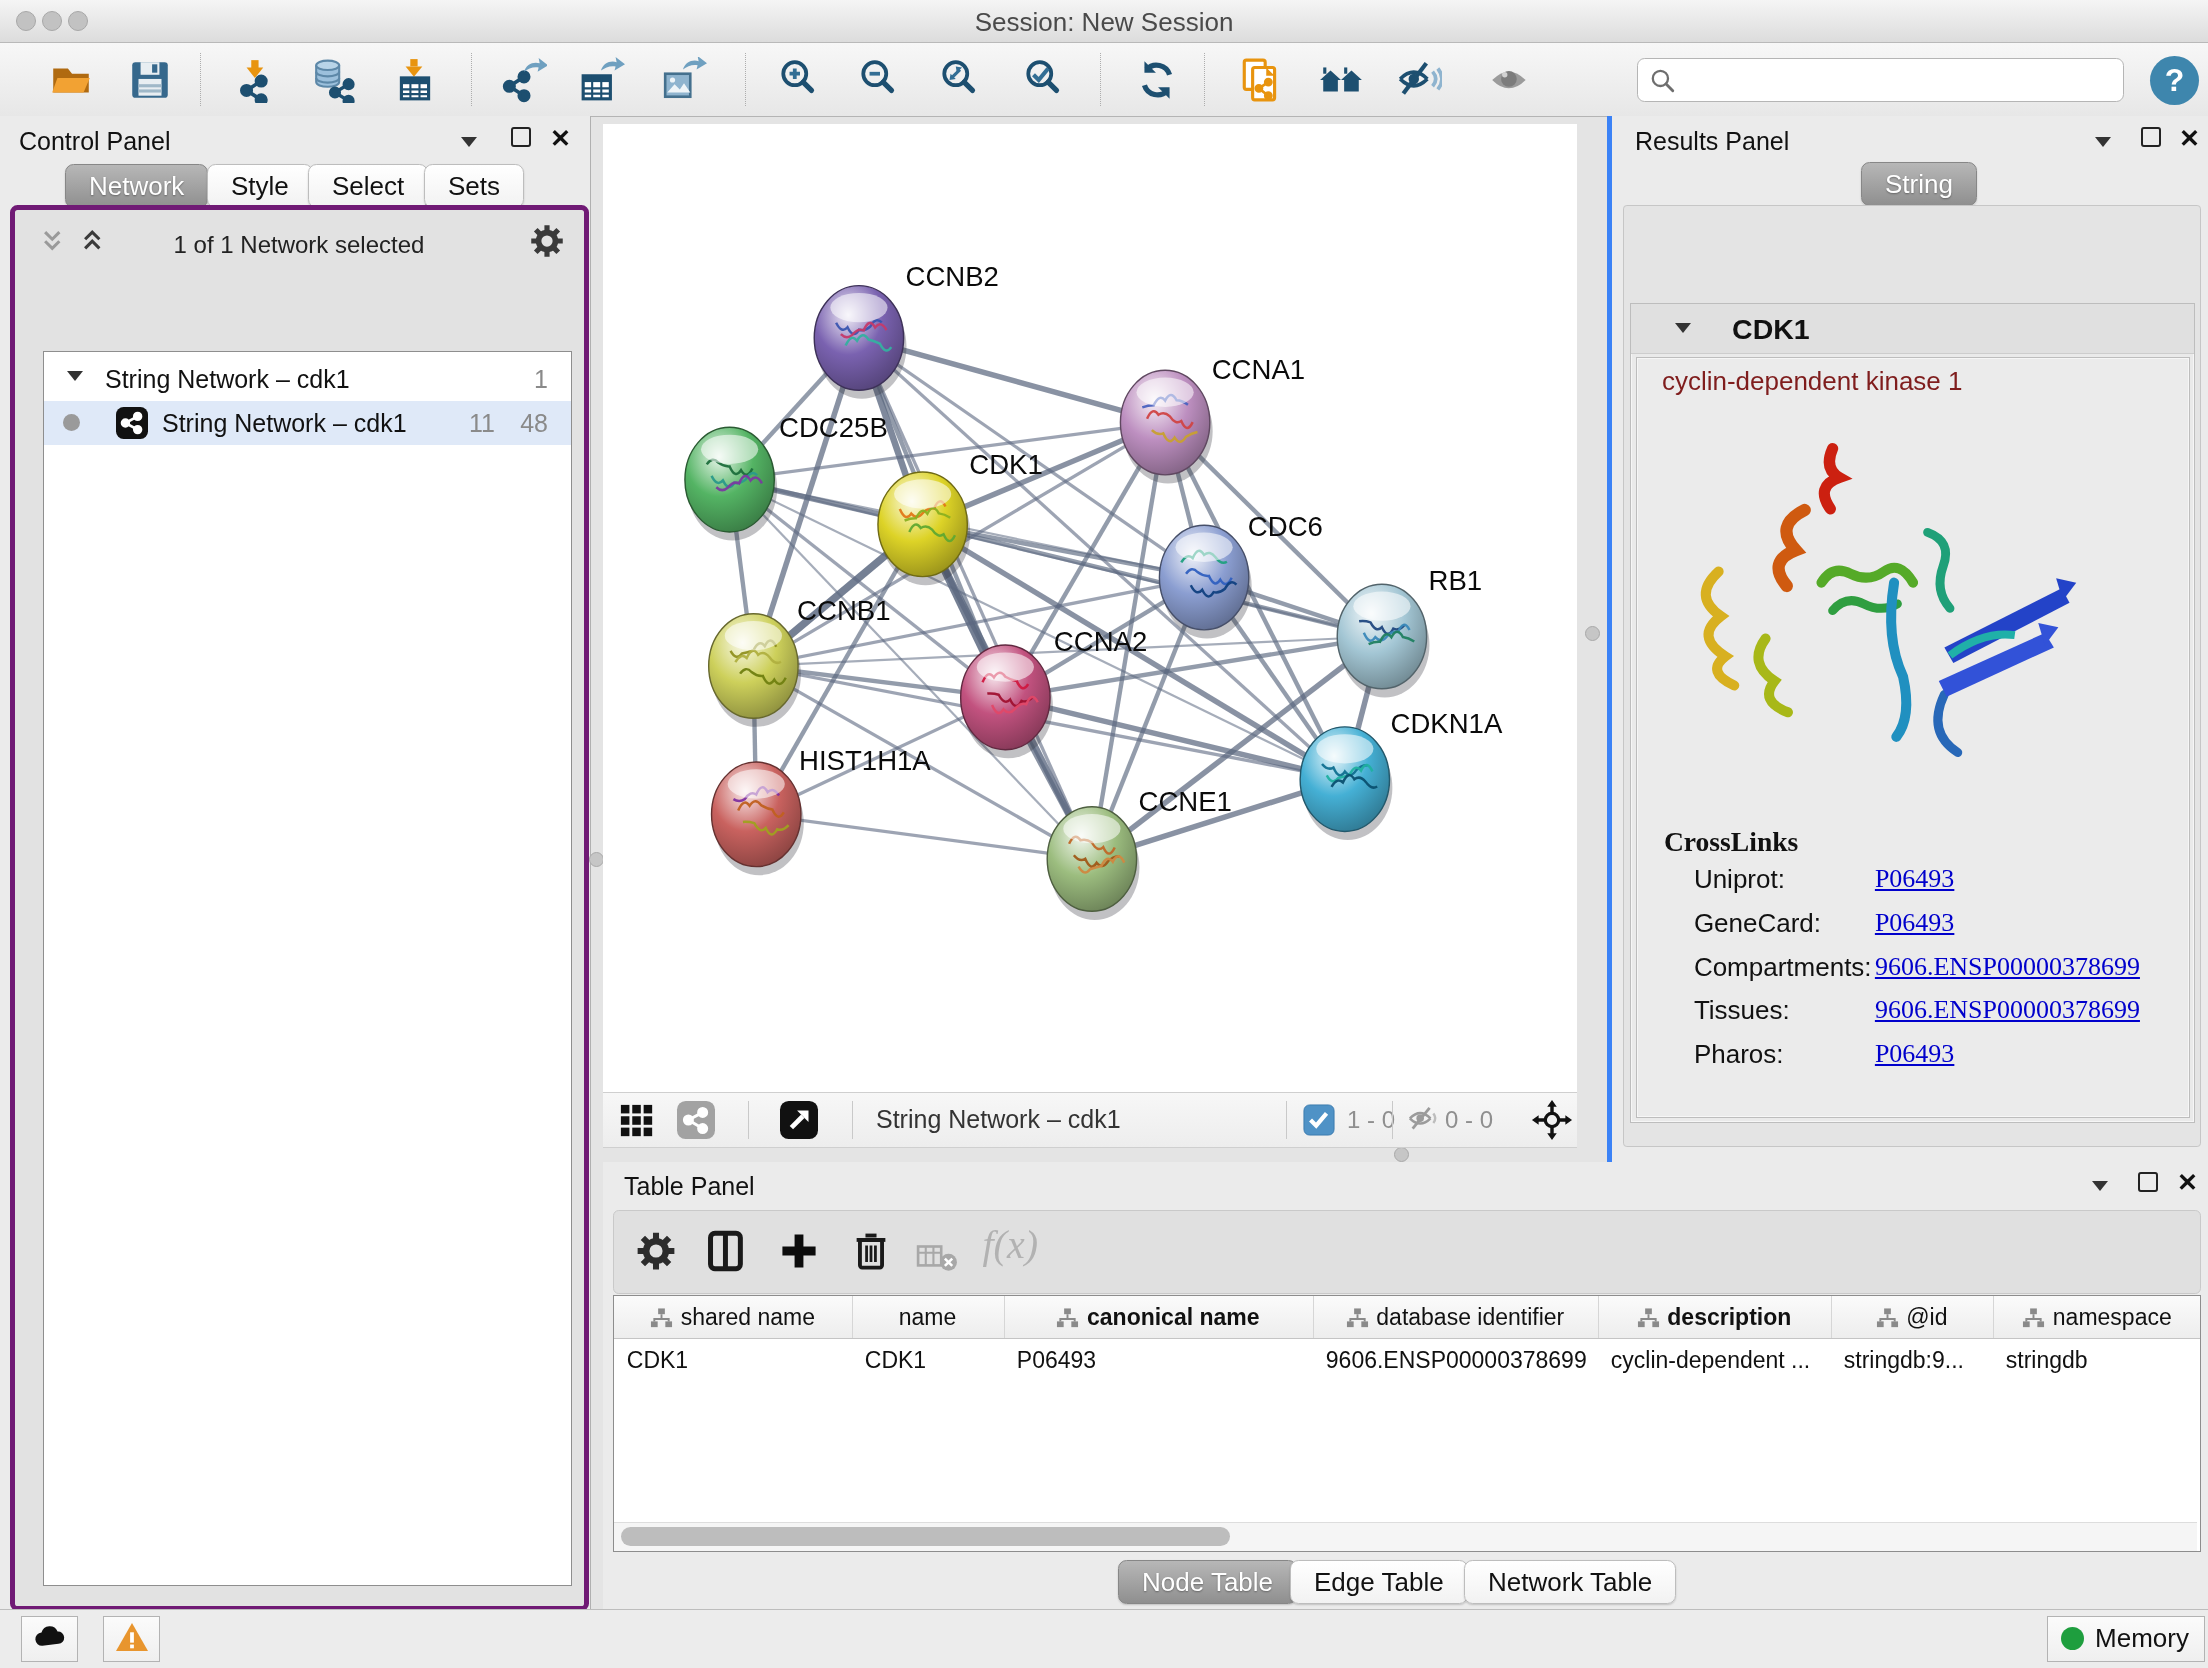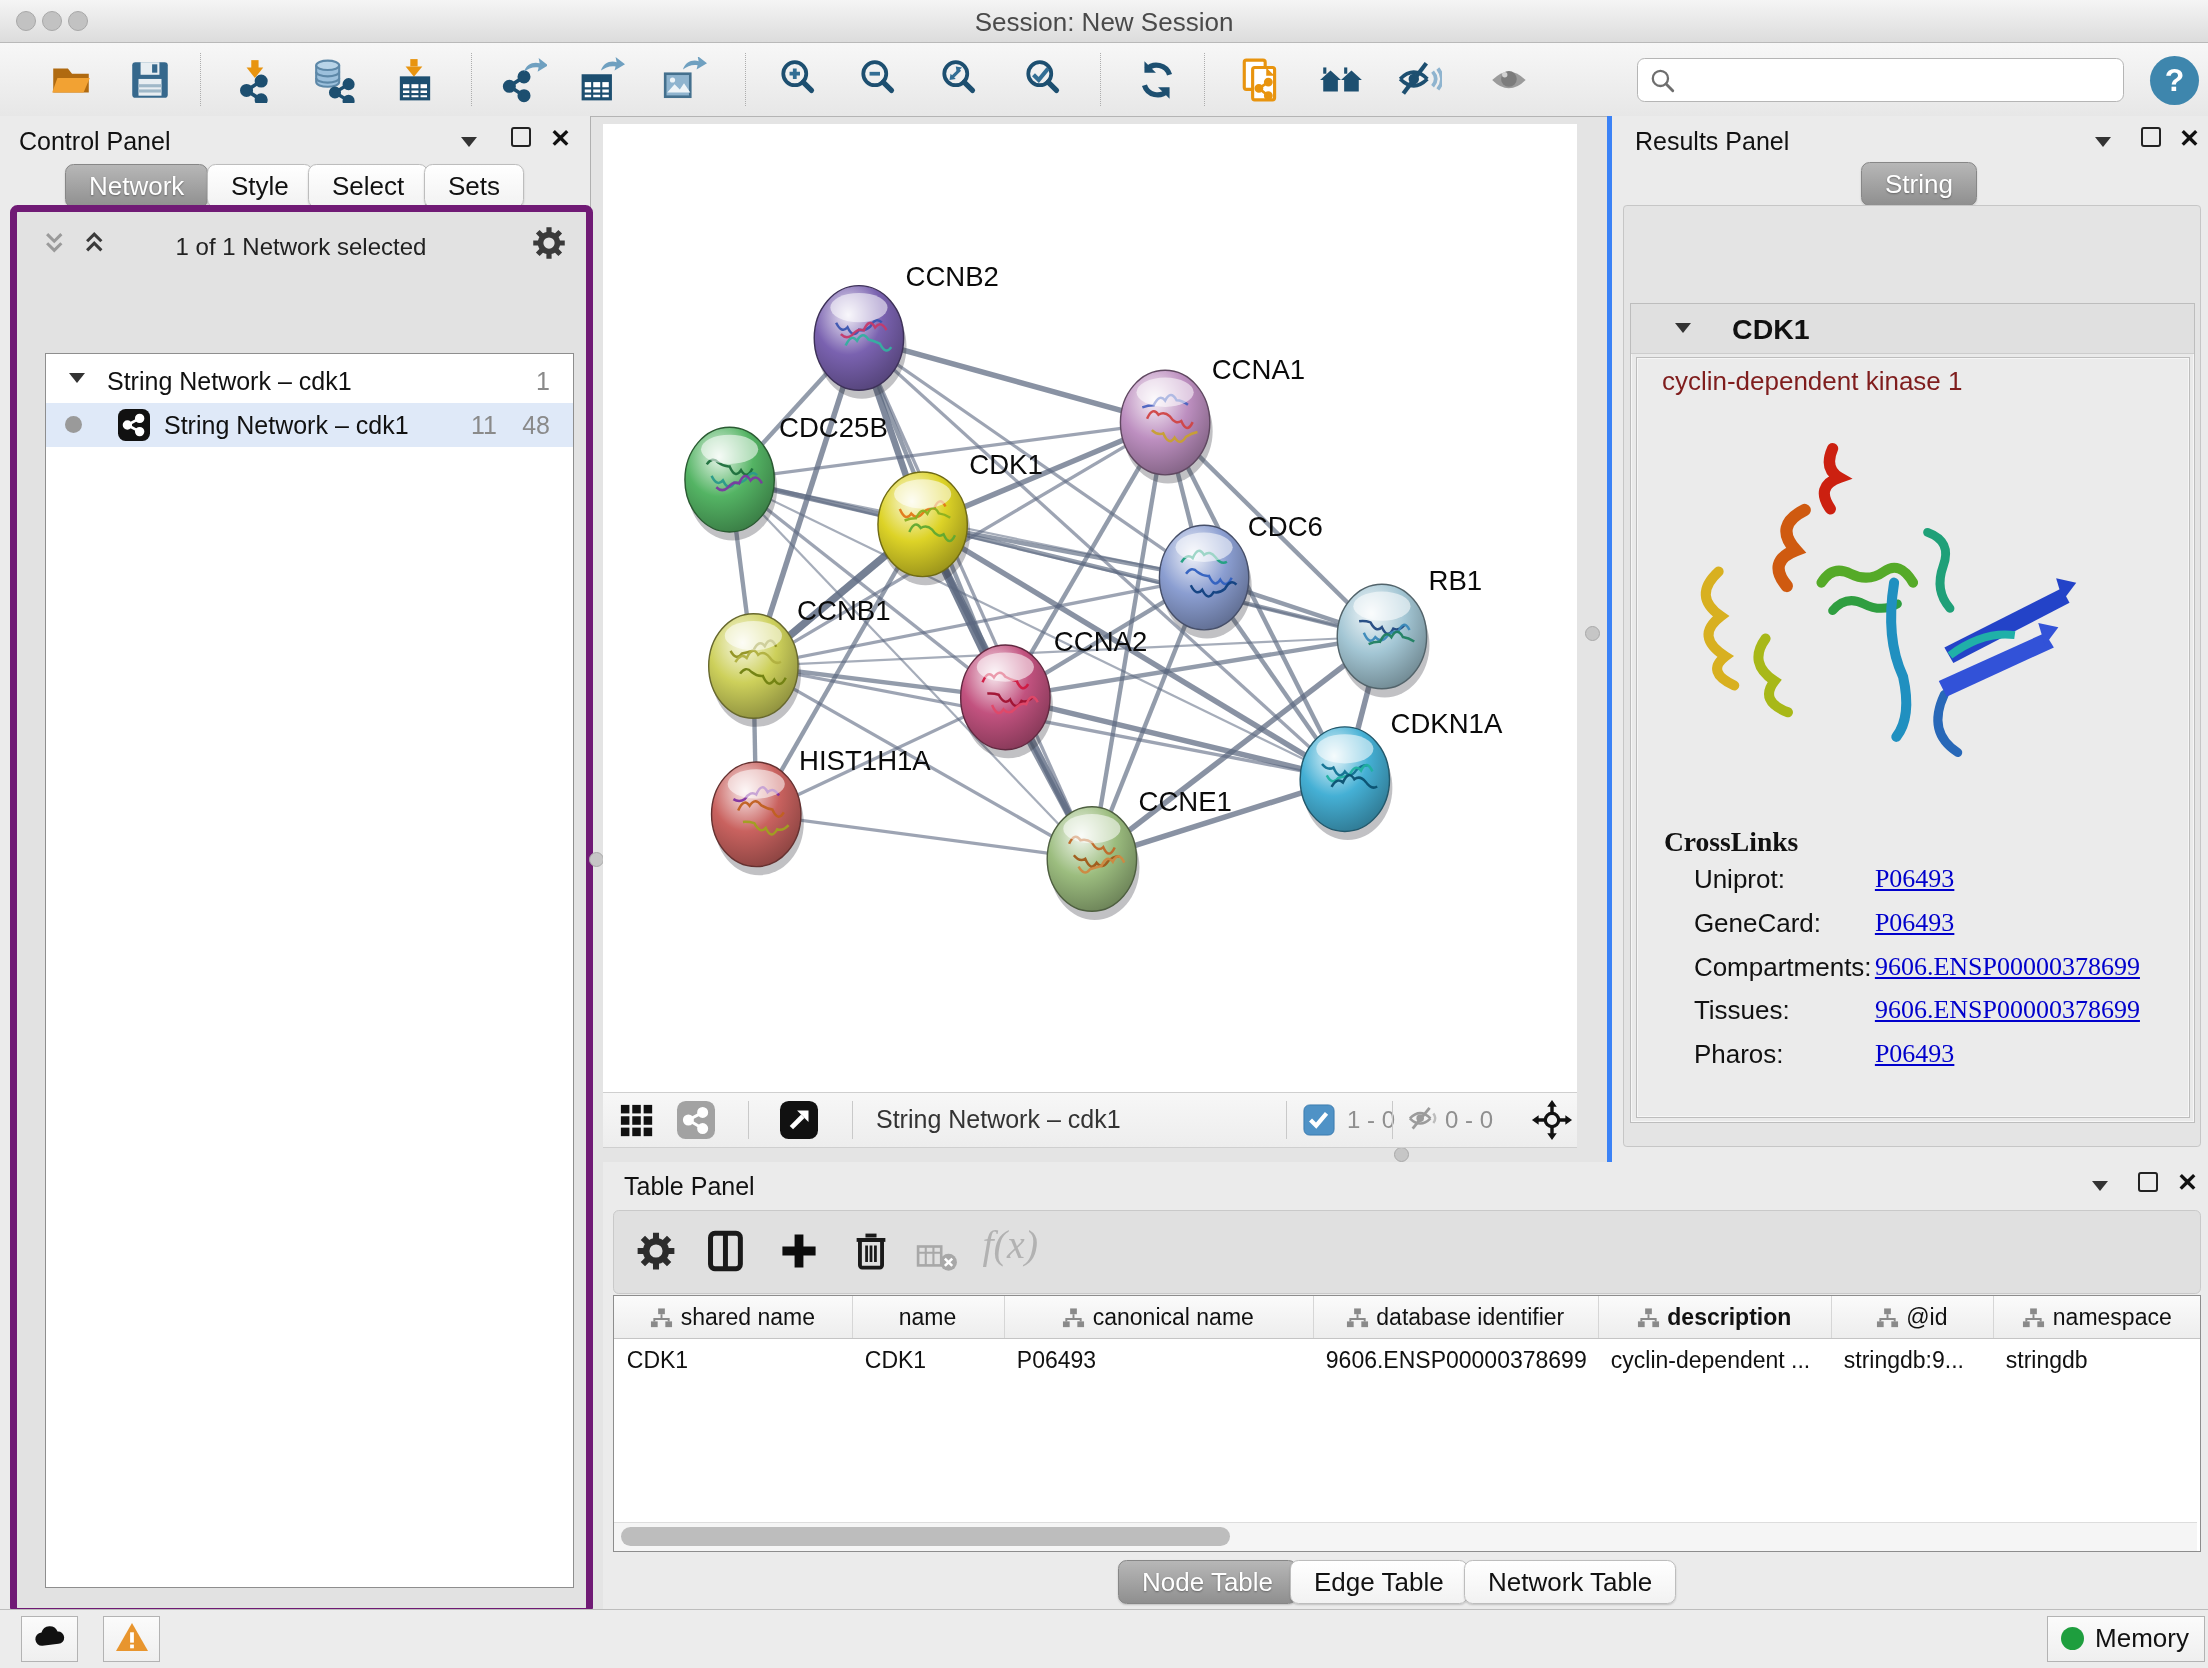--- a/index.html
+++ b/index.html
@@ -20,21 +20,21 @@
   .tri{display:inline-block;width:0;height:0;border-left:8.6px solid transparent;border-right:8.6px solid transparent;border-top:10.5px solid #333;}
   .floatbox{display:inline-block;width:16px;height:16px;border:2.4px solid #222;border-radius:2.9px;background:transparent;}
   .closex{font-size:25px;font-weight:bold;color:#111;}
   .hbtn{position:absolute;cursor:pointer;}
   .tab{position:absolute;height:42px;line-height:42px;padding:0 23px;background:linear-gradient(#ffffff,#f2f2f2);border:1px solid #bdbdbd;border-radius:8.6px;font-size:26px;color:#111;text-align:center;box-shadow:0 1px 1.9px rgba(0,0,0,.18);cursor:pointer;white-space:nowrap;}
   .tab.sel{background:linear-gradient(#b7b7b7,#8f8f8f);color:#fff;border-color:#878787;text-shadow:0 1px 1.9px rgba(0,0,0,.35);}
   .btn{position:absolute;height:40px;line-height:40px;background:linear-gradient(#ffffff,#f4f4f4);border:1px solid #c2c2c2;border-radius:8.6px;font-size:26px;color:#111;text-align:center;box-shadow:0 1px 1.9px rgba(0,0,0,.15);cursor:pointer;}
   .etched{border:1px solid #bdbdbd;box-shadow:inset 0 0 0 1px #f6f6f6;}
   
   #control-panel{position:absolute;left:0;top:116px;width:590px;height:1493px;background:#ebebeb;border-right:1px solid #b0b0b0;}
-  #cp-content{position:absolute;left:9.5px;top:89px;width:569px;height:1396px;background:#e2e2e2;border:7px solid #701a75;border-radius:7.6px;}
+  #cp-content{position:absolute;left:9.5px;top:89px;width:569px;height:1396px;background:#e2e2e2;border:5px solid #701a75;border-radius:7.6px;}
   #net-tree{position:absolute;left:28.5px;top:141px;width:527px;height:1233px;background:#fff;border:1px solid #8e8e8e;}
   .trow{position:absolute;left:0;width:100%;height:44px;font-size:25px;color:#111;}
   .trow .cnt{position:absolute;color:#8a8a8a;}
   .sel-row{background:#dfe9f8;}
   .netico{position:absolute;width:32px;height:32px;background:#111;border-radius:7.6px;}
   
   #network-canvas{position:absolute;left:603px;top:124px;width:974px;height:968px;background:#fff;}
   #net-bottombar{position:absolute;left:603px;top:1092px;width:974px;height:54px;background:linear-gradient(#f7f7f7,#ededed);border-top:1px solid #cfcfcf;border-bottom:1px solid #cfcfcf;}
   .nbsep{position:absolute;top:7.6px;height:38px;border-left:1px solid #c9c9c9;}
   .nbtxt{position:absolute;top:12.4px;font-size:25px;color:#333;}
@@ -633,21 +633,21 @@
       <div id="nt-header">
           <div class="th" style="left: 0px; width: 238px;"><svg width="23" height="23" viewBox="0 0 24 24">
               <g fill="#8a8a8a">
                 <rect x="8.5" y="1.5" width="7" height="6"></rect>
                 <rect x="1" y="15" width="7" height="6"></rect>
                 <rect x="16" y="15" width="7" height="6"></rect>
               </g>
               <path d="M12 7.5v5M4.5 15v-2.5h15V15M12 10h0" stroke="#8a8a8a" stroke-width="2" fill="none"></path>
             </svg><span>shared name</span></div>
           <div class="th" style="left: 238px; width: 152px;"><span>name</span></div>
-          <div class="th" style="left: 390px; width: 309px;"><svg width="23" height="23" viewBox="0 0 24 24">
+          <div class="th" style="left: 390px; width: 309px; font-weight: bold;"><svg width="23" height="23" viewBox="0 0 24 24">
               <g fill="#8a8a8a">
                 <rect x="8.5" y="1.5" width="7" height="6"></rect>
                 <rect x="1" y="15" width="7" height="6"></rect>
                 <rect x="16" y="15" width="7" height="6"></rect>
               </g>
               <path d="M12 7.5v5M4.5 15v-2.5h15V15M12 10h0" stroke="#8a8a8a" stroke-width="2" fill="none"></path>
             </svg><span>canonical name</span></div>
           <div class="th" style="left: 699px; width: 285px;"><svg width="23" height="23" viewBox="0 0 24 24">
               <g fill="#8a8a8a">
                 <rect x="8.5" y="1.5" width="7" height="6"></rect>

